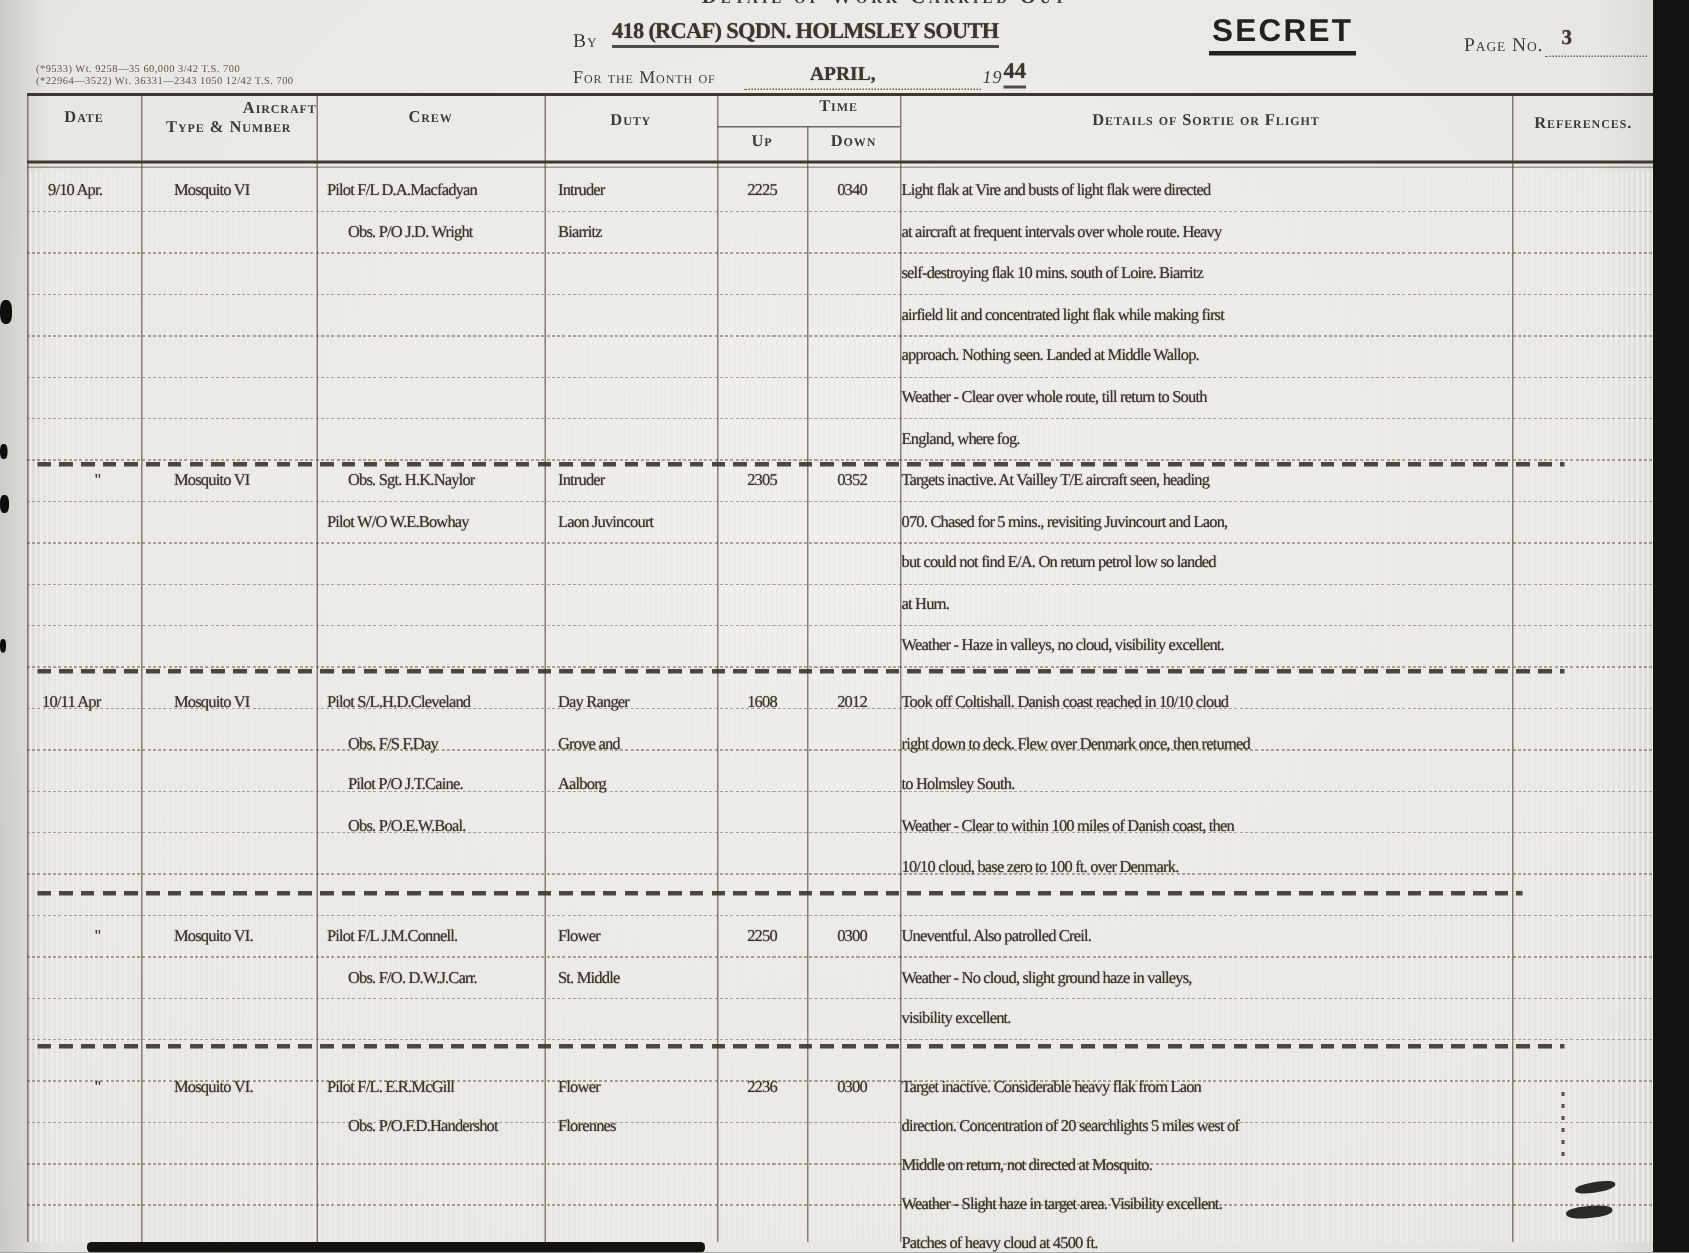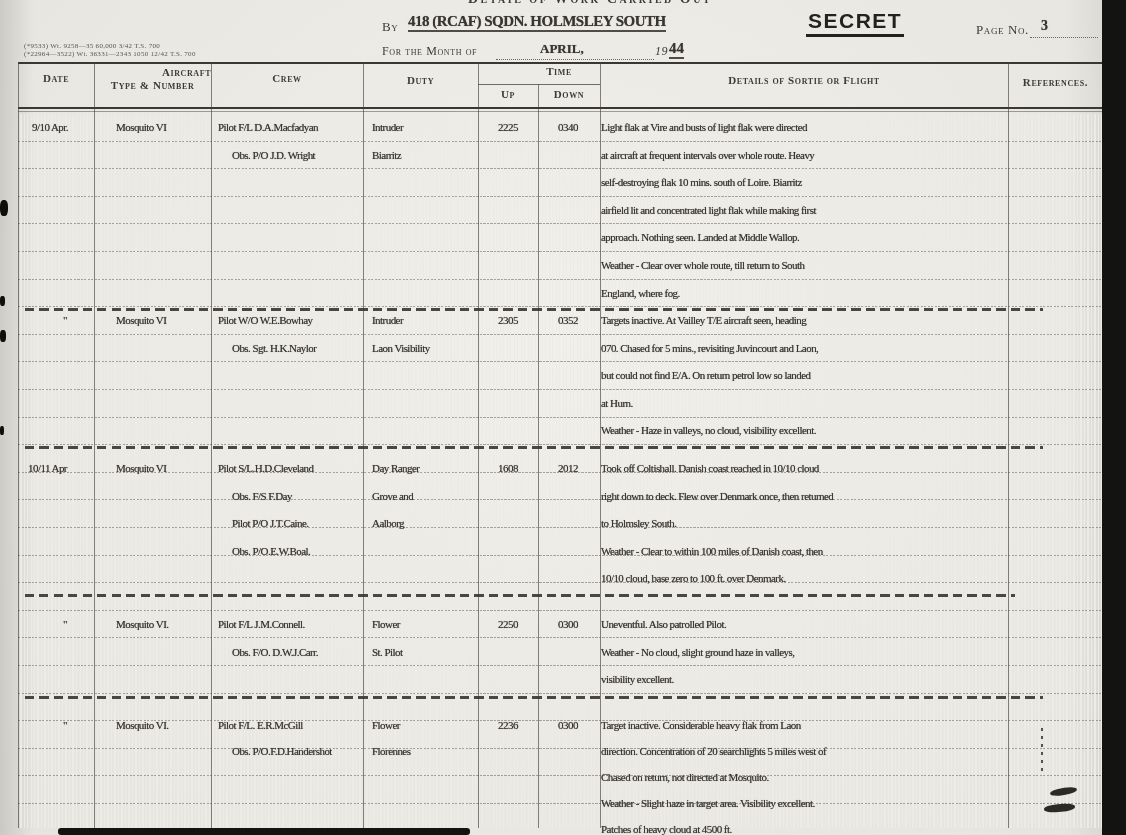--- a/index.html
+++ b/index.html
@@ -149,26 +149,26 @@
   <div class="sep" style="top:308px;width:1018px;"></div>
 
   <div class="entry" style="top:307px;">
     <div class="cell c-date tw ditto">
         <div class="ln">"</div>
       </div>
     <div class="cell c-air tw">
         <div class="ln">Mosquito VI</div>
       </div>
     <div class="cell c-crew tw">
+      <div class="ln indent">Obs. Sgt. H.K.Naylor</div>
       <div class="ln">Pilot W/O W.E.Bowhay</div>
-      <div class="ln indent">Obs. Sgt. H.K.Naylor</div>
     </div>
     <div class="cell c-duty tw">
       <div class="ln">Intruder</div>
-      <div class="ln">Laon Visibility</div>
+      <div class="ln">Laon Juvincourt</div>
     </div>
     <div class="cell c-up tw">
         <div class="ln">2305</div>
       </div>
     <div class="cell c-down tw">
         <div class="ln">0352</div>
       </div>
     <div class="cell c-det tw">
       <div class="ln">Targets inactive.   At Vailley T/E aircraft seen, heading</div>
       <div class="ln">070.   Chased for 5 mins., revisiting Juvincourt and Laon,</div>
@@ -219,30 +219,30 @@
       </div>
     <div class="cell c-air tw">
         <div class="ln">Mosquito VI.</div>
       </div>
     <div class="cell c-crew tw">
       <div class="ln">Pilot F/L J.M.Connell.</div>
       <div class="ln indent">Obs. F/O. D.W.J.Carr.</div>
     </div>
     <div class="cell c-duty tw">
       <div class="ln">Flower</div>
-      <div class="ln">St. Pilot</div>
+      <div class="ln">St. Middle</div>
     </div>
     <div class="cell c-up tw">
         <div class="ln">2250</div>
       </div>
     <div class="cell c-down tw">
         <div class="ln">0300</div>
       </div>
     <div class="cell c-det tw">
-      <div class="ln">Uneventful.   Also patrolled Pilot.</div>
+      <div class="ln">Uneventful.   Also patrolled Creil.</div>
       <div class="ln">Weather - No cloud, slight ground haze in valleys,</div>
       <div class="ln">visibility excellent.</div>
     </div>
   </div>
   <div class="sep" style="top:696px;width:1018px;"></div>
 
   <div class="entry tight" style="top:712px;">
     <div class="cell c-date tw ditto">
         <div class="ln">"</div>
       </div>
@@ -259,21 +259,21 @@
     </div>
     <div class="cell c-up tw">
         <div class="ln">2236</div>
       </div>
     <div class="cell c-down tw">
         <div class="ln">0300</div>
       </div>
     <div class="cell c-det tw">
       <div class="ln">Target inactive.   Considerable heavy flak from Laon</div>
       <div class="ln">direction.   Concentration of 20 searchlights 5 miles west of</div>
-      <div class="ln">Chased on return, not directed at Mosquito.</div>
+      <div class="ln">Middle on return, not directed at Mosquito.</div>
       <div class="ln">Weather - Slight haze in target area.  Visibility excellent.</div>
       <div class="ln">Patches of heavy cloud at 4500 ft.</div>
     </div>
   </div>
 
   <div class="edge-right"></div>
   <div class="edge-bottom"></div>
   <div class="blob" style="left:0;top:200px;width:8px;height:16px;"></div>
   <div class="blob" style="left:0;top:296px;width:5px;height:10px;"></div>
   <div class="blob" style="left:0;top:330px;width:6px;height:12px;"></div>

